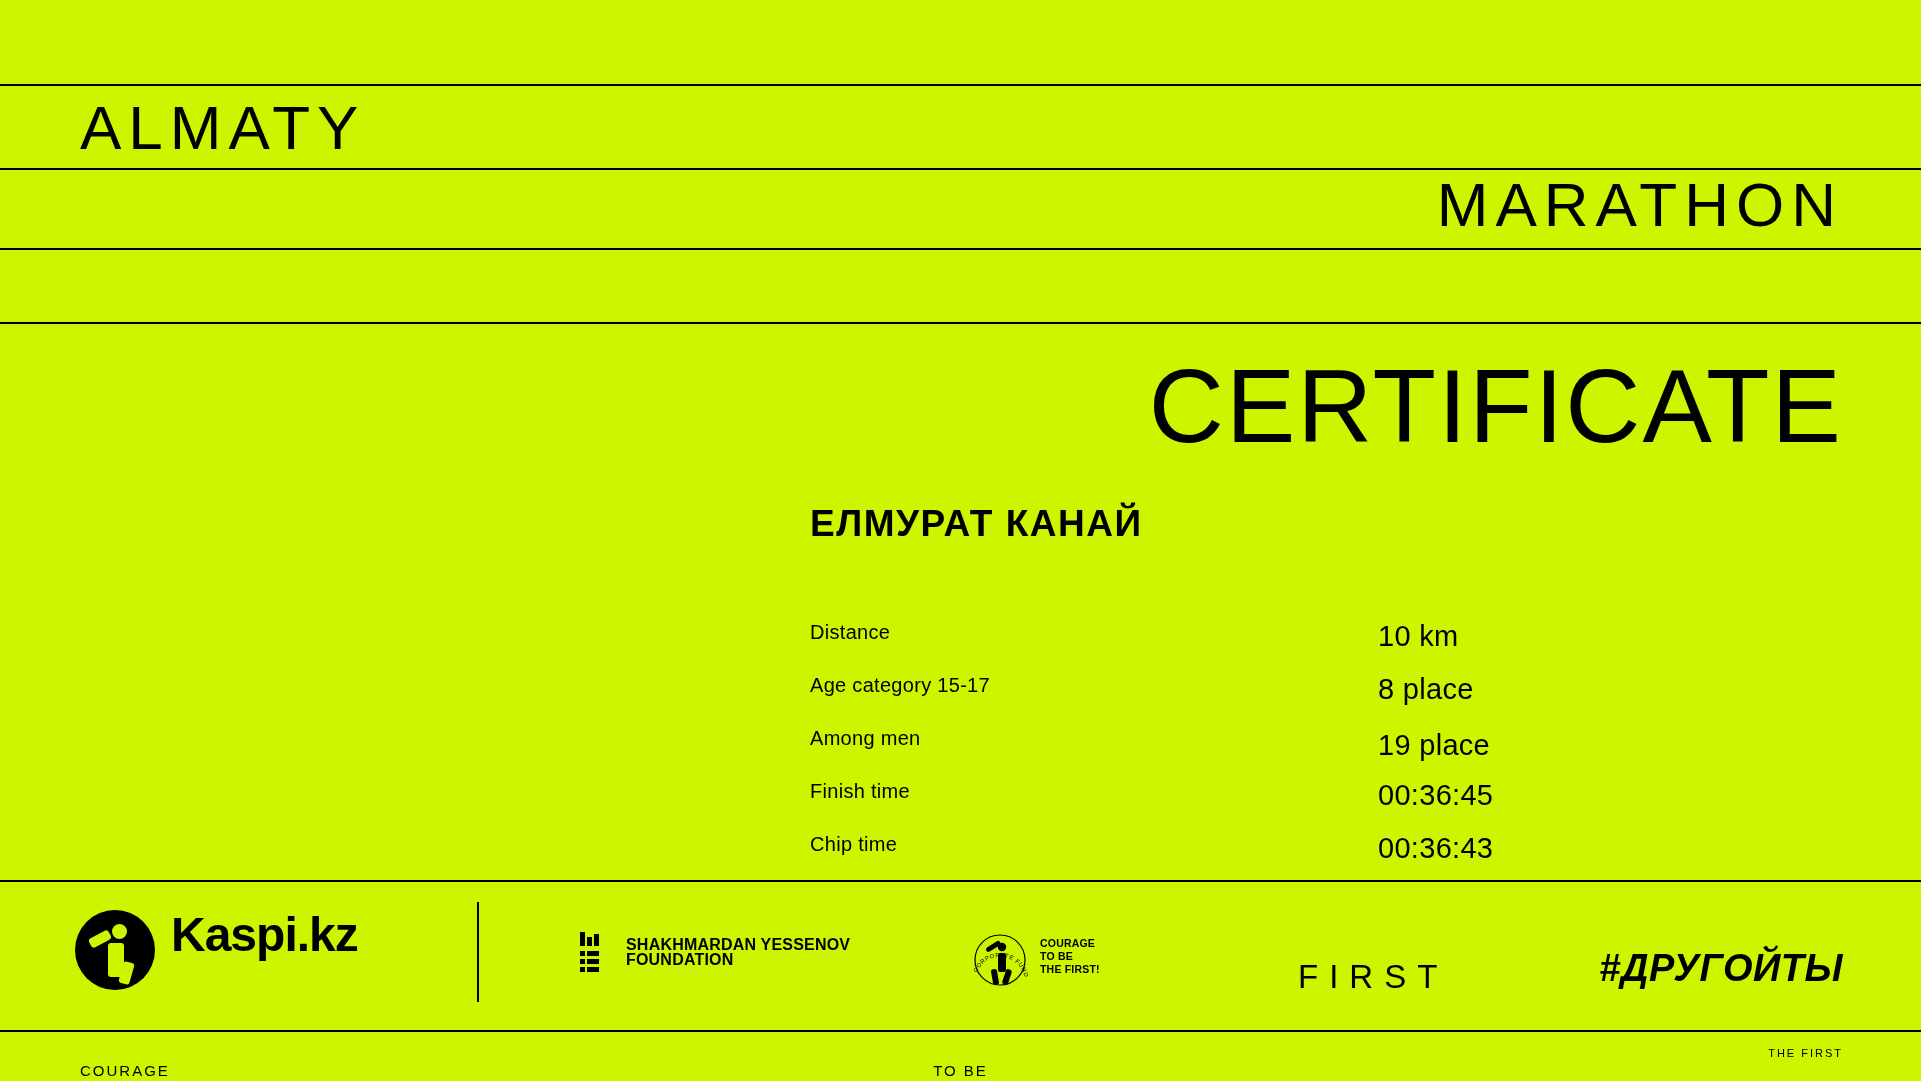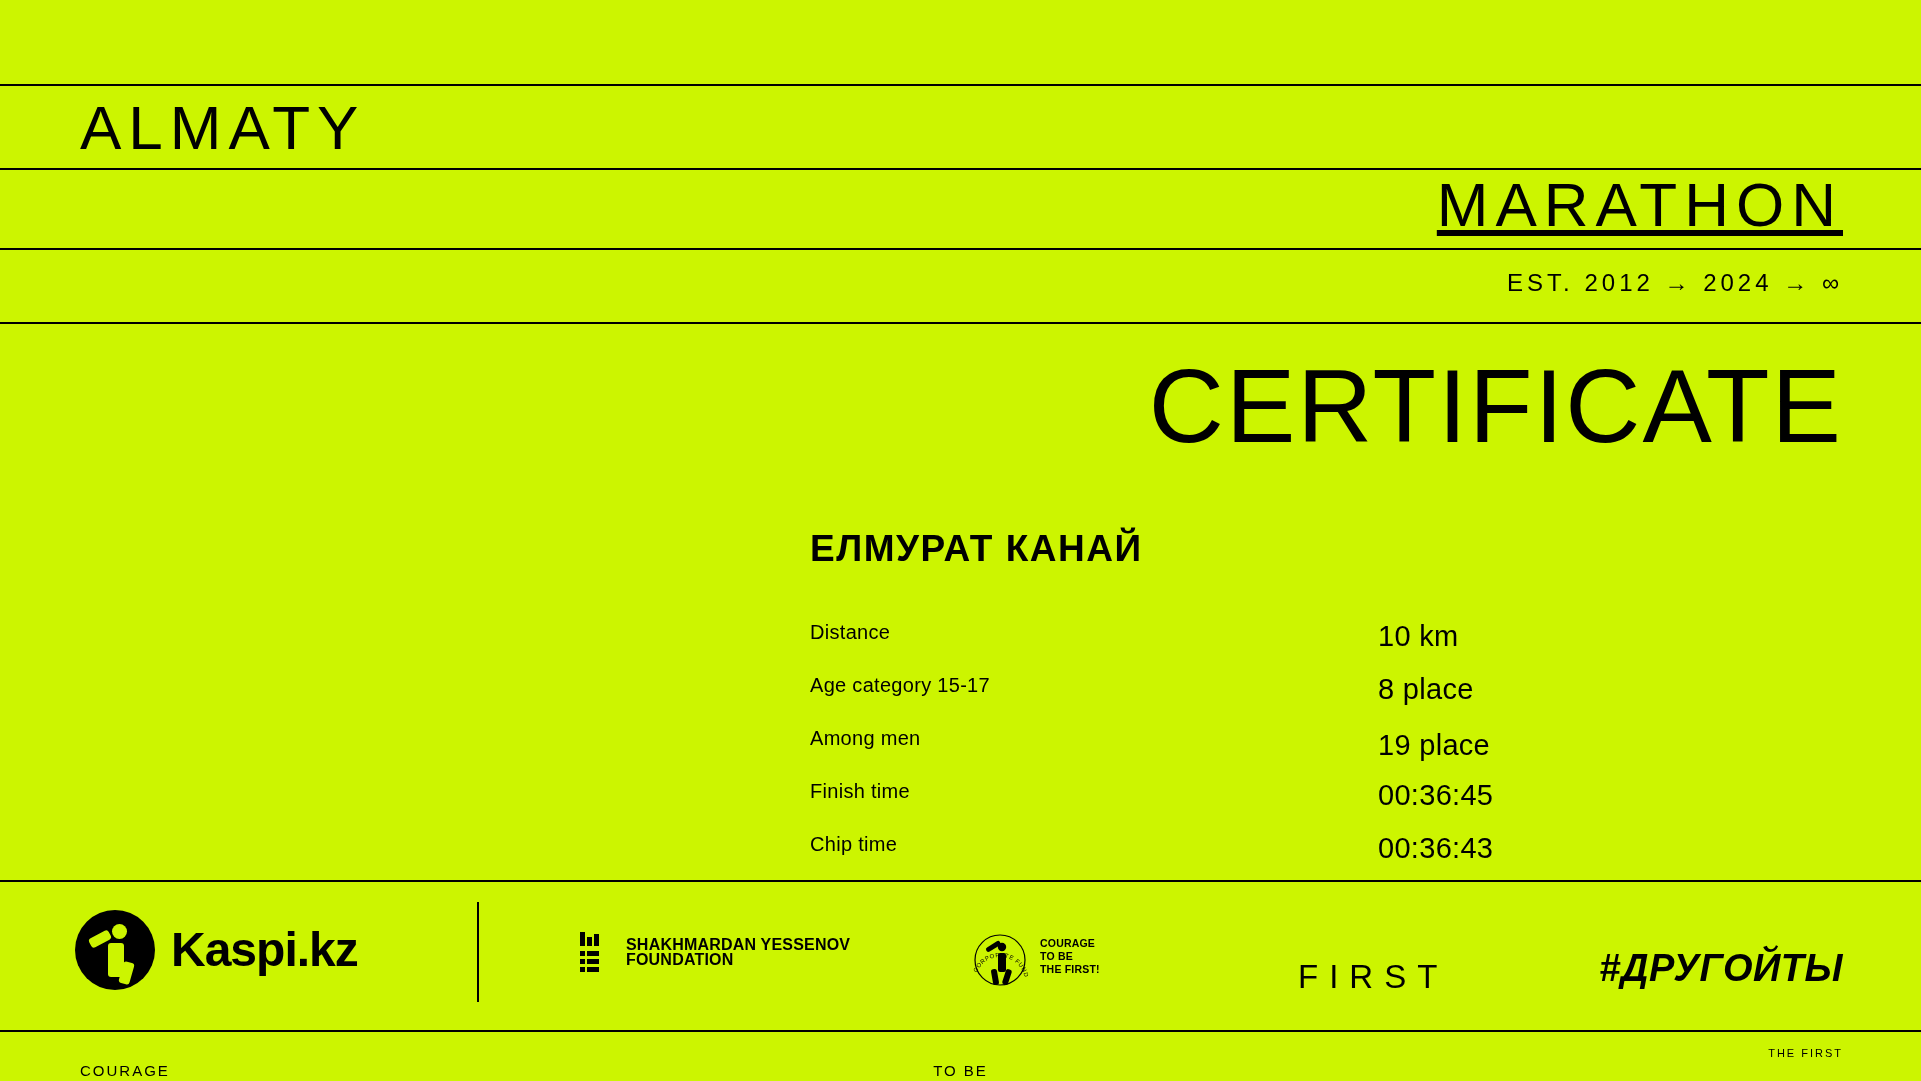--- a/index.html
+++ b/index.html
@@ -49,21 +49,20 @@
   }
   .marathon {
     position: absolute;
     right: 78px;
     top: 130px;
     font-size: 62px;
     font-weight: 400;
     letter-spacing: 7px;
     line-height: 62px;
     text-align: center;
-    text-decoration: underline;
   }
   .est {
     position: absolute;
     right: 78px;
     top: 226px;
     font-size: 24px;
     letter-spacing: 4px;
     line-height: 26px;
     text-align: right;
   }
@@ -77,21 +76,21 @@
     font-weight: 400;
     letter-spacing: 2px;
     line-height: 104px;
     text-align: right;
   }
 
   
   .participant {
     position: absolute;
     left: 810px;
-    top: 485px;
+    top: 460px;
     font-size: 37px;
     font-weight: 700;
     letter-spacing: 1.5px;
     line-height: 40px;
   }
 
   
   .results {
     position: absolute;
     left: 810px;
@@ -126,21 +125,20 @@
     left: 0;
     top: 838px;
     width: 1921px;
     height: 148px;
   }
   .kaspi {
     position: absolute;
     left: 75px;
     top: 28px;
     display: flex;
-    align-items: center;
     gap: 16px;
   }
   .kaspi-mark {
     width: 80px;
     height: 80px;
     border-radius: 50%;
     background: #000;
     position: relative;
     overflow: hidden;
   }
@@ -278,21 +276,20 @@
   <div class="rule r2"></div>
   <div class="rule r3"></div>
   <div class="rule r4"></div>
   <div class="rule r5"></div>
   <div class="rule r6"></div>
   <div class="rule r7"></div>
   <div class="rule r8"></div>
 
   <div class="almaty">ALMATY</div>
   <div class="marathon">MARATHON</div>
-  <div class="est">EST. 2012 → 2024 → ∞</div>
 
   <div class="title">CERTIFICATE</div>
 
   <div class="participant">ЕЛМУРАТ КАНАЙ</div>
 
   <div class="results">
     <div class="row">
       <span class="label">Distance</span>
       <span class="value">10 km</span>
     </div>

